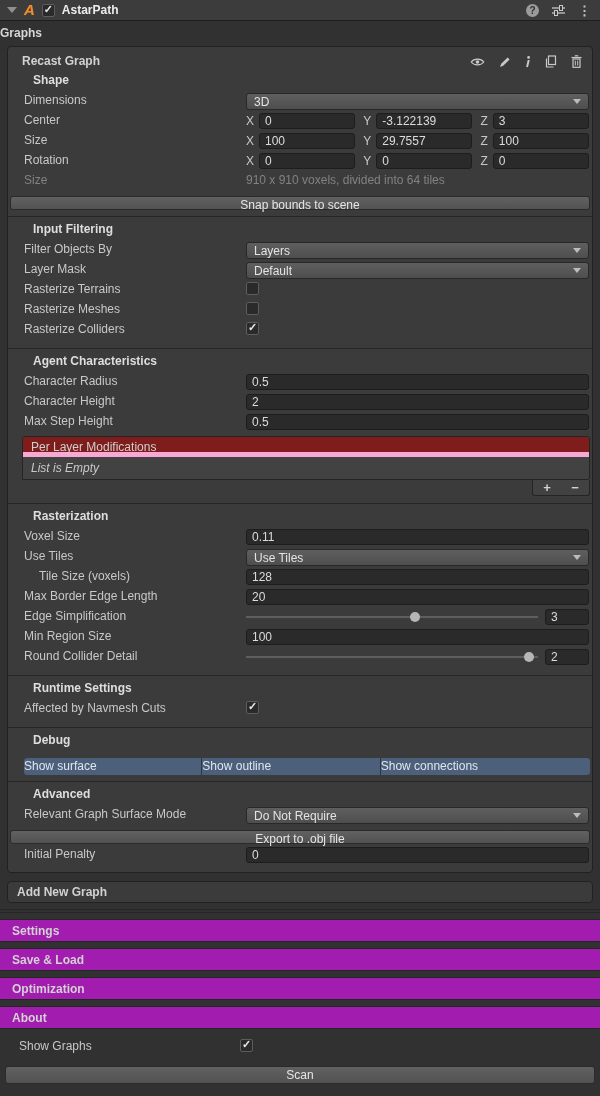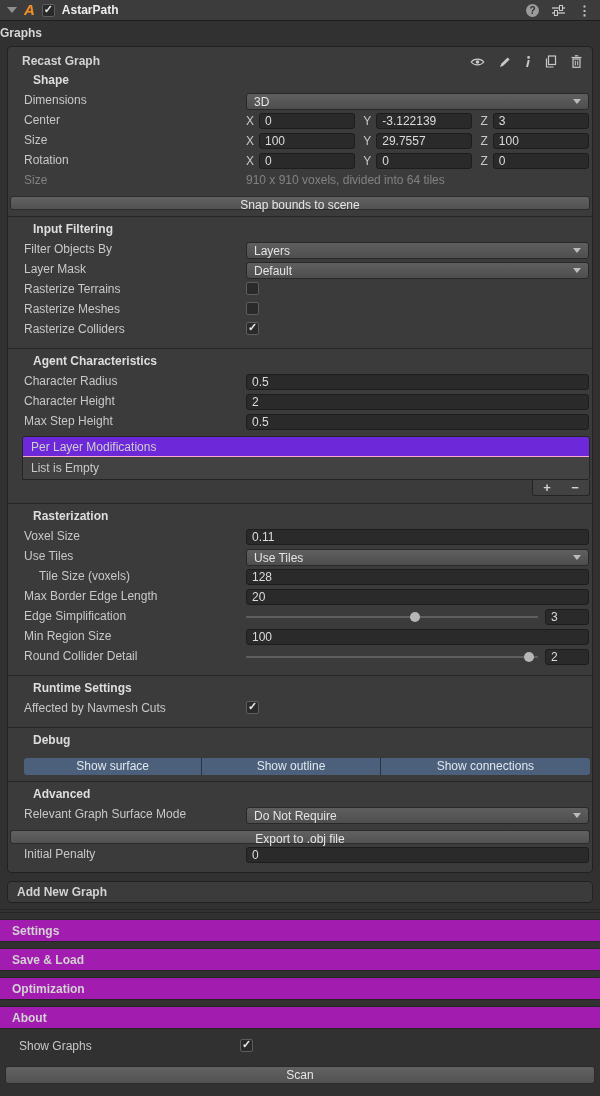--- a/index.html
+++ b/index.html
@@ -59,31 +59,31 @@
 
   .btn{display:block;margin:3px 2px;height:14px;background:linear-gradient(#616161,#525252);
     border:1px solid #2b2b2b;border-radius:3px;color:#e6e6e6;text-align:center;line-height:16px;}
 
   .slider{flex:1;position:relative;height:16px;margin-right:7px;min-width:0;}
   .slider .track{position:absolute;left:0;right:0;top:7px;height:2px;background:#5e5e5e;}
   .slider .handle{position:absolute;top:3px;width:10px;height:10px;border-radius:50%;background:#b6b6b6;}
   .slider-val{flex:none !important;width:44px;}
 
   .listbox{margin:2px 2px 0 14px;border:1px solid #242424;border-radius:3px 3px 3px 0;overflow:hidden;}
-  .list-header{height:20px;line-height:20px;padding-left:8px;background:#6d28d9;
-    border-bottom:1px solid #f9a8d4;color:#cfcfcf;}
-  .list-empty{height:22px;line-height:22px;padding-left:8px;background:#424242;color:#c8c8c8;}
+  .list-header{height:20px;line-height:20px;padding-left:8px;background:#7f1d1d;
+    border-bottom:5px solid #f9a8d4;color:#cfcfcf;}
+  .list-empty{height:22px;line-height:22px;padding-left:8px;background:#424242;color:#c8c8c8;font-style:italic;}
   .list-footer{width:58px;height:16px;margin:0 2px 7px auto;background:#424242;
     border:1px solid #242424;border-top:none;border-radius:0 0 3px 3px;
     display:flex;align-items:center;justify-content:space-around;}
   .lf-btn{color:#d2d2d2;font-weight:bold;font-size:13px;line-height:12px;}
 
   .seg-buttons{display:flex;gap:1px;margin:5px 2px 2px 16px;height:17px;border-radius:3px;
     overflow:hidden;background:#2b3442;}
-  .seg{flex:1;background:#4c607b;color:#e0e6ee;text-align:center;line-height:17px;}
+  .seg{flex:1;background:#4c607b;color:#e0e6ee;line-height:17px;}
   .seg:last-child{flex:1.18;}
 
   
   .addnew{margin:8px 7px 0;height:22px;background:#3b3b3b;border:1px solid #212121;border-radius:4px;
     display:flex;align-items:center;padding-left:9px;font-weight:bold;color:#d2d2d2;}
   .sep-double{height:4px;border-top:1px solid #262626;border-bottom:1px solid #262626;margin-top:6px;}
   .bar{height:23px;margin-top:6px;border-top:1px solid #252525;border-bottom:1px solid #252525;
     background:#a21caf;display:flex;align-items:center;padding-left:12px;
     font-weight:bold;color:#d2d2d2;}
   .showgraphs{margin-top:10px;padding-left:19px;}

